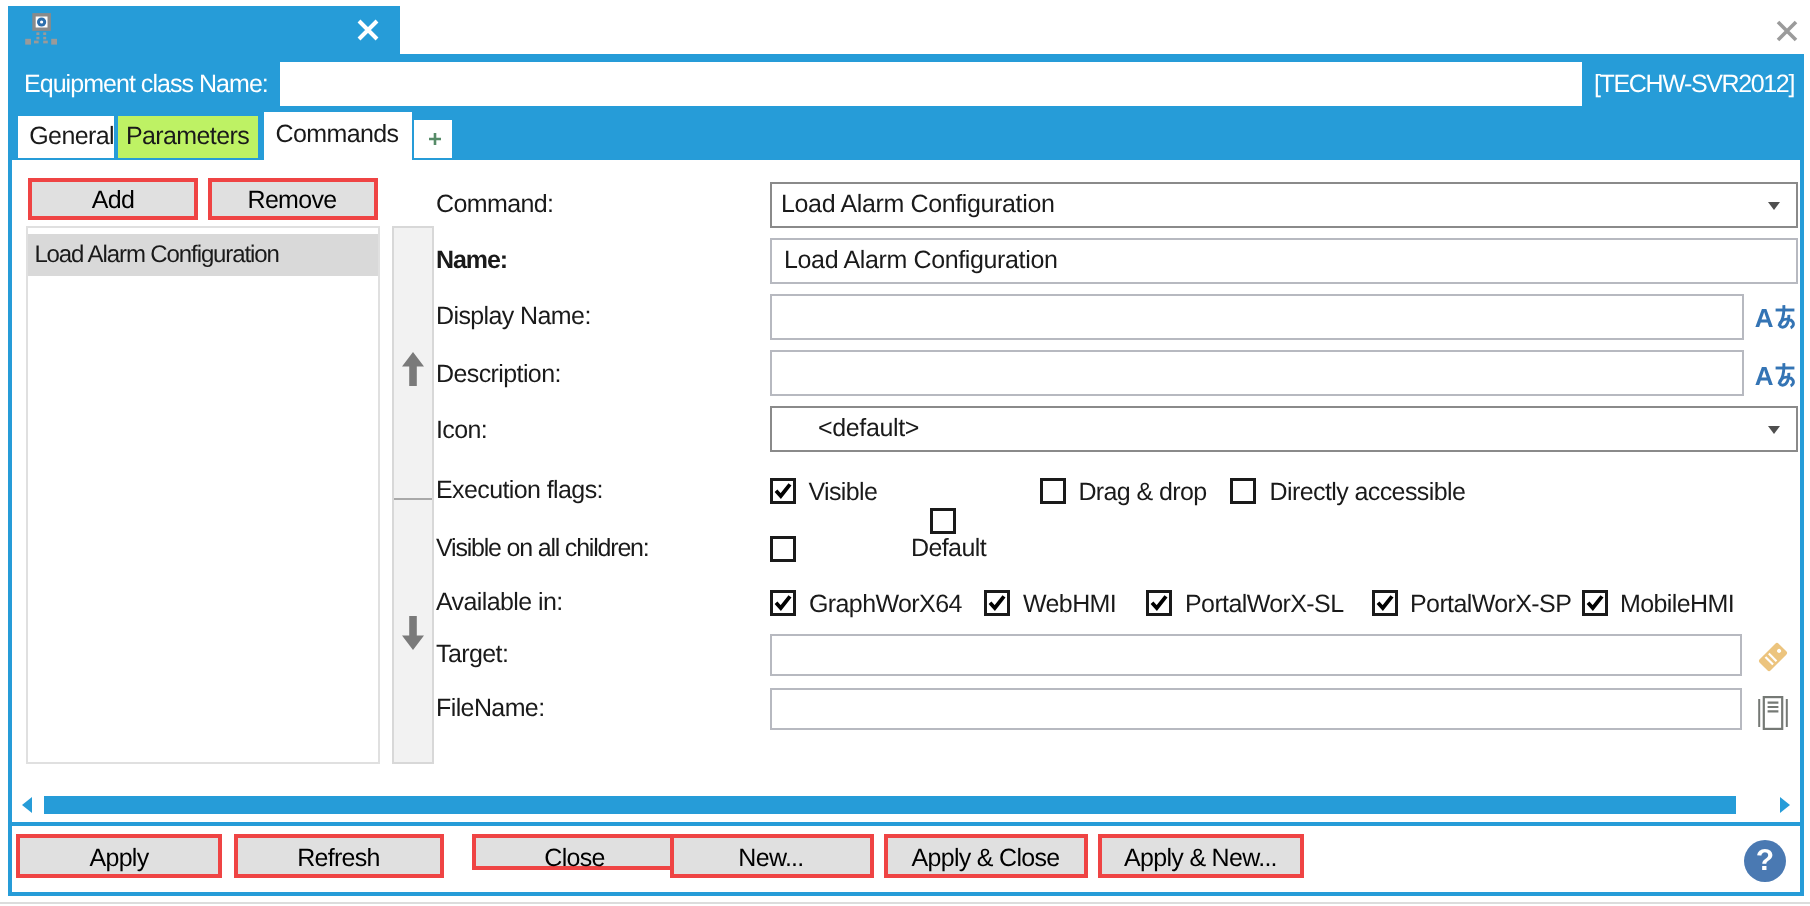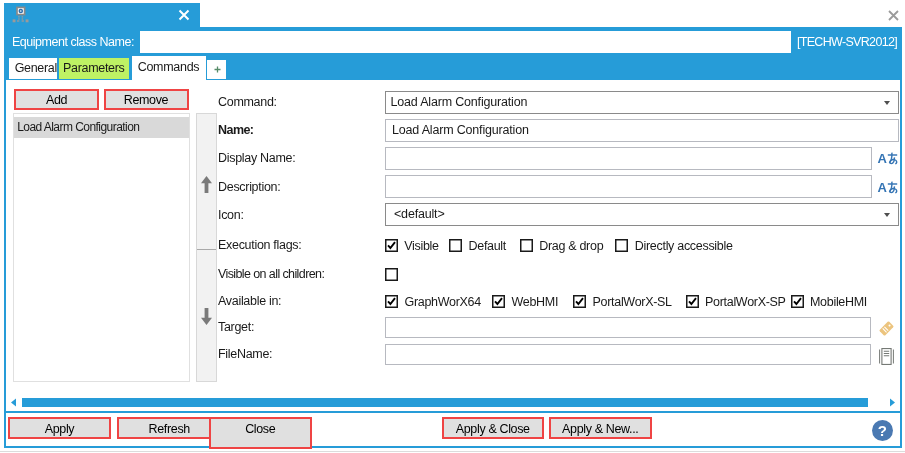--- a/index.html
+++ b/index.html
@@ -113,32 +113,32 @@
   <svg class="abs" style="left:877px; top:178.5px;" width="22" height="16" viewBox="0 0 22 16">
     <text x="0.4" y="13.3" font-family="Liberation Sans" font-size="13" font-weight="bold" fill="#3474b4" letter-spacing="-0.3">A</text>
     <g stroke="#3474b4" stroke-width="1.45" fill="none">
       <path d="M10.8 5.0 H20.2"></path>
       <path d="M14.9 2.6 C15.1 6.0 14.5 10.4 12.3 13.1"></path>
       <path d="M17.4 7.4 C17.6 10.6 16.4 13.6 14.3 13.6 C12.6 13.6 12.3 11.6 13.9 10.4 C15.6 9.1 18.5 9.4 19.4 11.0 C20.1 12.2 19.5 13.4 18.3 13.9"></path>
     </g>
   </svg>
 
   
-  <div class="dd" style="left:385px; top:203px; width:513.5px; height:23px; padding-left:8px;">&lt;default&gt;</div>
+  <div class="dd" style="left:385px; top:203px; width:513.5px; height:23px; padding-left:23px;">&lt;default&gt;</div>
   <div class="ddarrow" style="left:884px; top:213px;"></div>
 
   
   <div class="cbg" style="left:384.7px; top:239px;">
     <svg width="13" height="13" viewBox="0 0 13 13">
         <rect x="0.75" y="0.75" width="11.5" height="11.5" fill="#fff" stroke="#1a1a1a" stroke-width="1.5"></rect>
         <path d="M3 6.4 L5.4 9 L10 3.2" stroke="#000" stroke-width="1.9" fill="none"></path>
       </svg>
     <span>Visible</span>
   </div>
-  <div class="cbg" style="left:449px; top:239px;">
+  <div class="cbg" style="left:449px; top:254px;flex-direction:column;">
     <svg width="13" height="13" viewBox="0 0 13 13">
         <rect x="0.75" y="0.75" width="11.5" height="11.5" fill="#fff" stroke="#1a1a1a" stroke-width="1.5"></rect>
       </svg>
     <span>Default</span>
   </div>
   <div class="cbg" style="left:519.7px; top:239px;">
     <svg width="13" height="13" viewBox="0 0 13 13">
         <rect x="0.75" y="0.75" width="11.5" height="11.5" fill="#fff" stroke="#1a1a1a" stroke-width="1.5"></rect>
       </svg>
     <span>Drag &amp; drop</span>
@@ -221,20 +221,21 @@
   <svg class="abs" style="left:889px; top:398px;" width="7" height="9" viewBox="0 0 7 9">
     <path d="M1 0.5 L6 4.5 L1 8.5 Z" fill="#269cd8"></path>
   </svg>
 
   
   <div class="abs blue" style="left:4px; top:411px; width:898px; height:2px;"></div>
 
   
   <div class="btn" style="left:8px;     top:417px; width:103px;   height:22px;">Apply</div>
   <div class="btn" style="left:117px;   top:417px; width:104.5px; height:22px;">Refresh</div>
-  <div class="btn" style="left:209px; top:417px; width:102.5px; height:32px;">Close</div>
+  <div class="btn" style="left:236px; top:417px; width:102.5px; height:18px;">Close</div>
+  <div class="btn" style="left:334.5px; top:417px; width:102px;   height:22px;">New...</div>
   <div class="btn" style="left:442px;   top:417px; width:101.5px; height:22px;">Apply &amp; Close</div>
   <div class="btn" style="left:549px;   top:417px; width:102.5px; height:22px;">Apply &amp; New...</div>
   <div class="abs" style="left:871.5px; top:419.5px; width:21.5px; height:21.5px; border-radius:50%; background:#4a79b2; color:#fff; font-weight:bold; font-size:15px; text-align:center; line-height:21.5px;">?</div>
 
   
   <div class="abs" style="left:0; top:450.5px; width:905px; height:1px; background:#dcdcdc;"></div>
 </div>
 
 </body></html>

